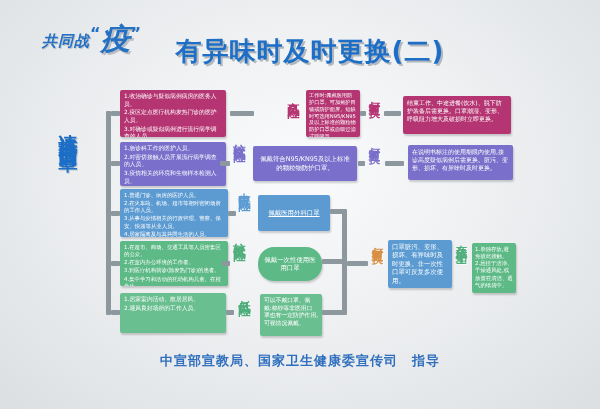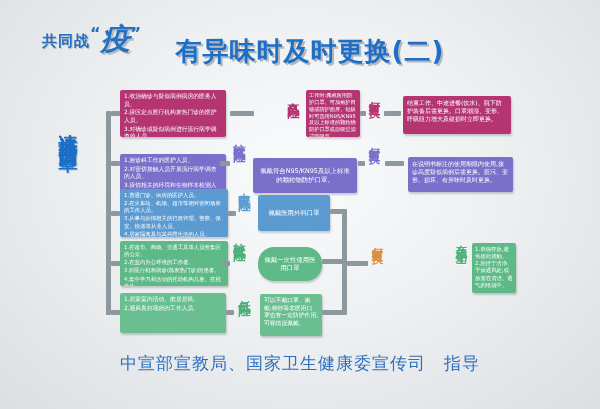--- a/index.html
+++ b/index.html
@@ -5,21 +5,21 @@
   * { margin:0; padding:0; box-sizing:border-box; }
   html,body { width:600px; height:409px; }
   body { font-family:"DejaVu Sans", sans-serif; }
   .canvas{
     position:relative; width:600px; height:409px; overflow:hidden;
     background: radial-gradient(ellipse at 50% 42%, #fafbfc 0%, #eef0f2 45%, #dcdfe2 100%);
   }
   
   .logo{ position:absolute; left:42px; top:24px; width:110px; color:#2470c2; }
   .logo .row1{ display:flex; align-items:flex-start; }
-  .logo .campaign{ font-size:15px; font-weight:bold; letter-spacing:1px; margin-top:8px; text-shadow:1px 1px 0 #c3c7cb; }
+  .logo .campaign{ font-size:15px; font-weight:bold; font-style:italic; letter-spacing:1px; margin-top:8px; text-shadow:1px 1px 0 #c3c7cb; }
   .logo .quote{ font-size:16px; font-weight:bold; color:#2470c2; line-height:1; margin-top:2px;}
   .logo .em{ font-size:30px; font-weight:bold; font-style:italic; line-height:1; text-shadow:2px 2px 0 #b9bdc2; }
   .logo .series{ font-size:11px; font-weight:bold; color:#c0392b; margin-top:1px; letter-spacing:1px;}
   .title{
     position:absolute; left:150px; top:34px; width:320px; text-align:center;
     font-size:26px; font-weight:bold; color:#1c6ec6; letter-spacing:1px;
     text-shadow:2px 2px 0 #b3b8bd;
   }
   
   .left-prompt{
@@ -32,36 +32,36 @@
   .bar{ position:absolute; background:#8d979e; border-radius:1px; }
   
   .box{
     position:absolute; color:#fff; border-radius:2px; overflow:hidden;
     padding:3px 4px; font-size:5.8px; line-height:1.32; text-align:left;
     box-shadow:1px 2px 2px rgba(0,0,0,.18);
   }
   .box .li{ margin-bottom:1px; }
   .box.center{ display:flex; align-items:center; justify-content:center; text-align:center; }
   .c-r1{ background:#b53572; }
-  .c-r2{ background:#7a6fcb;margin-top:12px; }
+  .c-r2{ background:#7a6fcb; }
   .c-r3{ background:#5b9bd2; }
   .c-r4{ background:#5db985; }
   .c-r5{ background:#6abf90; }
   
   .vlabel{
     position:absolute; writing-mode:vertical-rl; text-orientation:upright;
     font-weight:bold; font-size:12.5px; letter-spacing:2px; line-height:1;
     text-shadow:1px 1px 0 rgba(255,255,255,.6);
   }
   .t-r1{ color:#b53572; } .t-r2{ color:#7a6fcb; } .t-r3{ color:#5b9bd2; }
   .t-r4{ color:#4fae7c; } .t-r5{ color:#4fae7c; }
   .t-orange{ color:#d98e44; } .t-green{ color:#4fae7c; }
   
   .credits{ position:absolute; left:0; top:352px; width:600px; text-align:center;
-    color:#2f6fbe; font-weight:normal; font-size:17px; letter-spacing:1px; }
+    color:#2f6fbe; font-weight:bold; font-size:13px; letter-spacing:1px; }
   .credits .line{ margin-bottom:4px; }
   .pre{ white-space:pre-line; }
 </style>
 </head>
 <body>
 
 <div class="canvas">
 
   <div class="logo">
     <div class="row1">
@@ -110,21 +110,21 @@
   <div class="box c-r2" style="left:408px; top:145px; width:105px; height:35px; font-size:6px;">在说明书标注的使用期限内使用,接诊高度疑似病例后需更换。脏污、变形、损坏、有异味时及时更换。</div>
 
   <div class="box c-r3" style="left:120px; top:189px; width:108px; height:48px; font-size:5.4px;">
     <div class="li">1.普通门诊、病房的医护人员。</div>
     <div class="li">2.在火车站、机场、超市等相对密闭场所的工作人员。</div>
     <div class="li">3.从事与疫情相关的行政管理、警察、保安、快递等从业人员。</div>
     <div class="li">4.居家隔离及与其共同生活的人员。</div>
   </div>
   <div class="bar" style="left:228px; top:211px; width:8px; height:5px;"></div>
   <div class="vlabel t-r3" style="left:238px; top:183px; height:60px;">中等风险</div>
-  <div class="box c-r3 center" style="left:258px; top:195px; width:72px; height:36px; font-size:6.4px;">佩戴医用外科口罩</div>
+  <div class="box c-r3 center" style="left:258px; top:195px; width:72px; height:36px; font-size:6.4px;text-decoration:underline;">佩戴医用外科口罩</div>
   <div class="bar" style="left:330px; top:209px; width:14px; height:5px;"></div>
 
   <div class="box c-r4" style="left:120px; top:241px; width:108px; height:45px; font-size:5.4px;">
     <div class="li">1.在超市、商场、交通工具等人员密集区的公众。</div>
     <div class="li">2.在室内办公环境的工作者。</div>
     <div class="li">3.到医疗机构就诊(除发热门诊)的患者。</div>
     <div class="li">4.集中学习和活动的托幼机构儿童、在校学生。</div>
   </div>
   <div class="bar" style="left:222px; top:261px; width:8px; height:5px;"></div>
   <div class="vlabel t-r4" style="left:233px; top:233px; height:60px;">较低风险</div>
@@ -136,20 +136,21 @@
     <div class="li">2.通风良好场所的工作人员。</div>
   </div>
   <div class="bar" style="left:226px; top:310px; width:8px; height:5px;"></div>
   <div class="vlabel t-r5" style="left:238px; top:290px; height:48px;">低风险</div>
   <div class="box c-r5" style="left:260px; top:294px; width:62px; height:42px; font-size:5.8px;">可以不戴口罩。佩戴:棉纱等非医用口罩也有一定防护作用,可视情况佩戴。</div>
   <div class="bar" style="left:322px; top:310px; width:22px; height:5px;"></div>
 
   <div class="bar" style="left:342px; top:209px; width:5px; height:106px;"></div>
   <div class="bar" style="left:347px; top:261px; width:21px; height:5px;"></div>
   <div class="vlabel t-orange" style="left:371px; top:238px; height:58px; font-size:11.5px;">何时更换</div>
+  <div class="box c-r3" style="left:388px; top:240px; width:64px; height:48px; font-size:6.4px;">口罩脏污、变形、损坏、有异味时及时更换。非一次性口罩可反复多次使用。</div>
 
   <div class="vlabel t-green" style="left:455px; top:236px; height:70px; font-size:11.5px;">存放小贴士</div>
   <div class="box c-r4 pre" style="left:472px; top:243px; width:44px; height:50px; font-size:5.4px; padding:3px;">1.单独存放,避免彼此接触。
 2.悬挂于洁净、干燥通风处,或放置在清洁、透气的纸袋中。</div>
 
   <div class="credits">
     <div class="line">中宣部宣教局、国家卫生健康委宣传司　指导</div>
   </div>
 
 </div>

